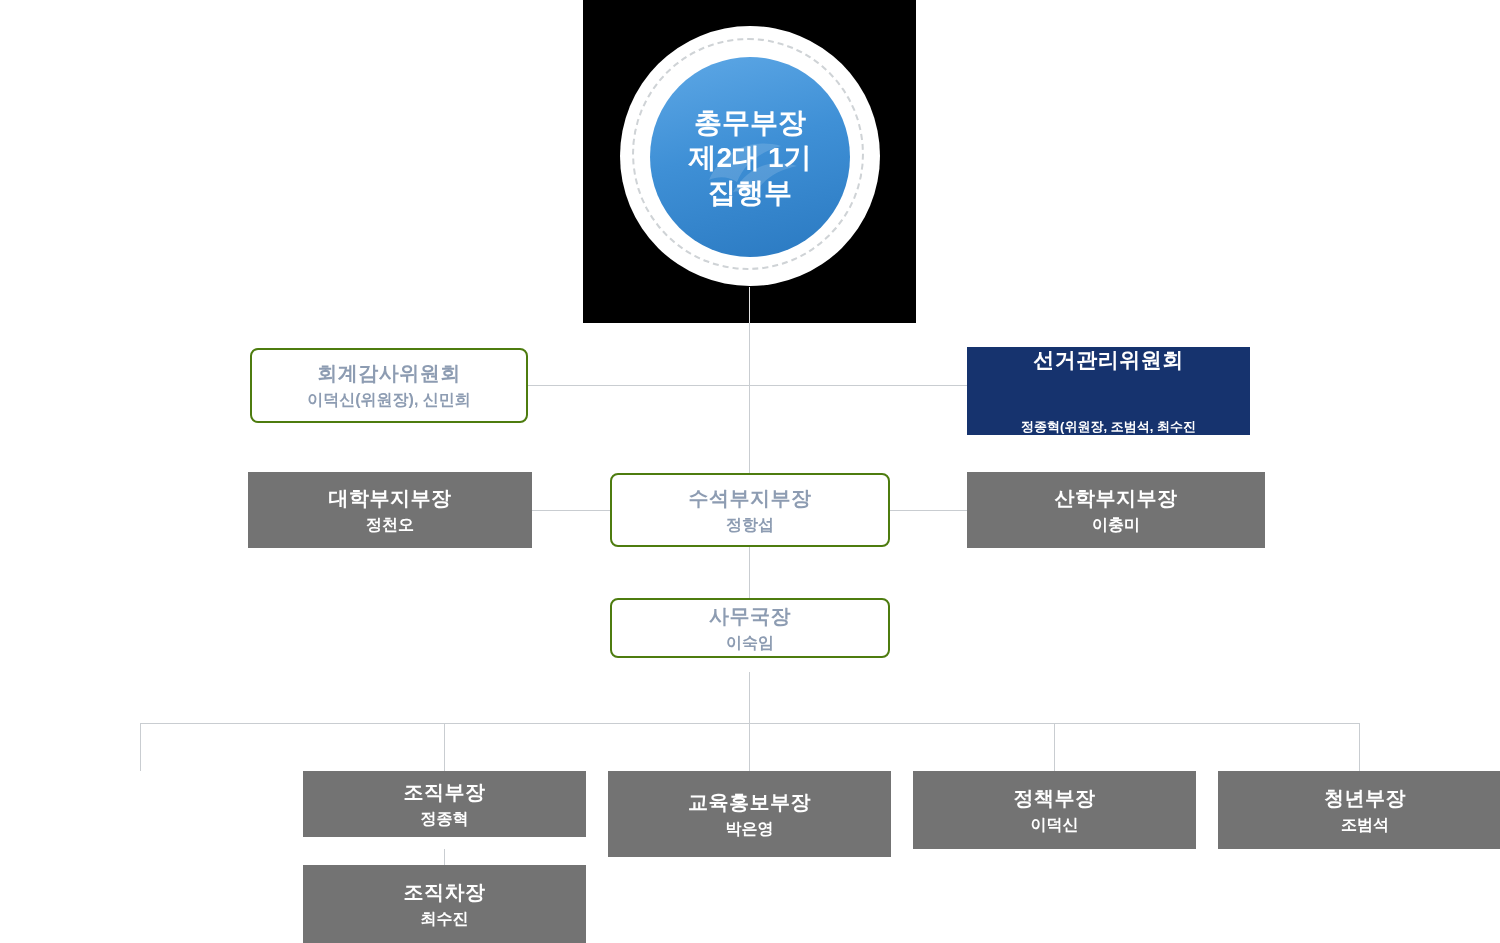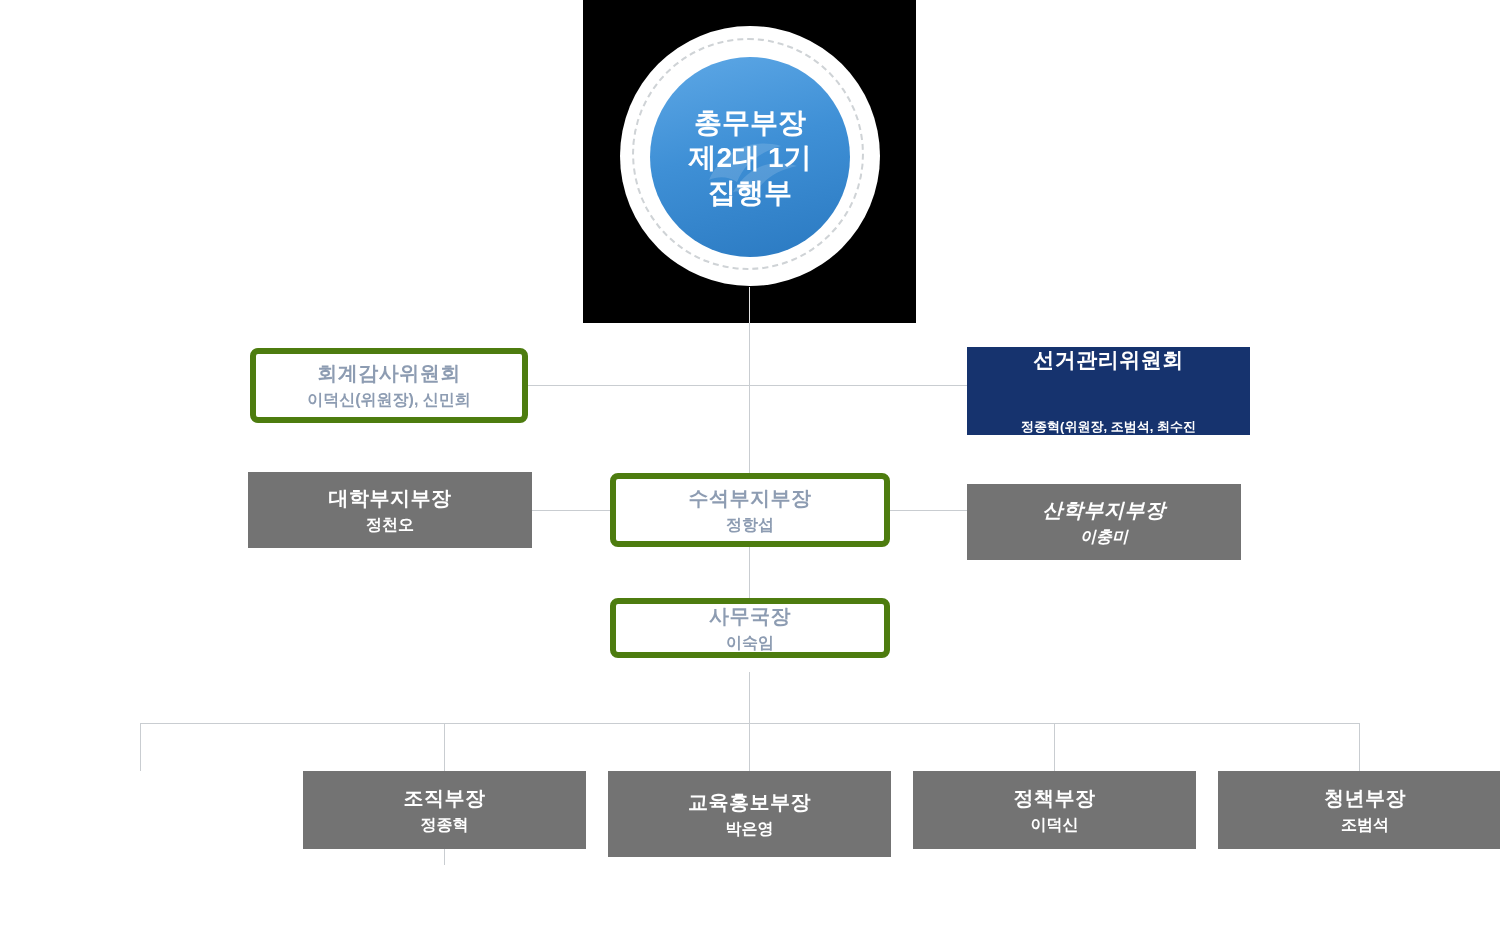--- a/index.html
+++ b/index.html
@@ -29,21 +29,21 @@
 
   
   .box { position:absolute; display:flex; flex-direction:column; justify-content:center; align-items:center;
          text-align:center; box-sizing:border-box; }
   .box .t { font-size:20px; font-weight:bold; letter-spacing:0.5px; line-height:1.2; }
   .box .n { font-size:16px; font-weight:bold; margin-top:5px; line-height:1.2; }
   .teal  { background:#737373; color:#ffffff; }
   .navy  { background:#16336e; color:#ffffff; }
   .navy .t { font-size:21px; }
   .navy .n { font-size:13px; margin-top:3px; }
-  .frame { background:#ffffff; border:6px solid #4d7c0f; border-radius:8px; color:#8d9cb2; }
+  .frame { background:#ffffff; border:2px solid #4d7c0f; border-radius:8px; color:#8d9cb2; }
 </style>
 </head>
 <body>
 
 <div class="stage">
 
   <div class="hero-square"></div>
 
   <div class="line v onblack" style="left:749px;top:287px;height:36px;"></div>
   <div class="line v" style="left:749px;top:323px;height:150px;"></div>
@@ -83,41 +83,45 @@
   </div>
 
   <div class="box teal" style="left:248px;top:472px;width:284px;height:76px;">
     <div class="t">대학부지부장</div>
     <div class="n">정천오</div>
   </div>
   <div class="box frame" style="left:610px;top:473px;width:280px;height:74px;">
     <div class="t">수석부지부장</div>
     <div class="n">정항섭</div>
   </div>
-  <div class="box teal" style="left:967px;top:484px;width:274px;height:76px;font-style:italic;">
+  <div class="box teal" style="left:967px;top:472px;width:298px;height:76px;">
     <div class="t">산학부지부장</div>
     <div class="n">이충미</div>
   </div>
 
   <div class="box frame" style="left:610px;top:598px;width:280px;height:60px;">
     <div class="t">사무국장</div>
     <div class="n">이숙임</div>
   </div>
 
-  <div class="box teal" style="left:303px;top:771px;width:283px;height:78px;">
+  <div class="box teal" style="left:303px;top:771px;width:283px;height:66px;">
     <div class="t">조직부장</div>
     <div class="n">정종혁</div>
   </div>
   <div class="box teal" style="left:608px;top:771px;width:283px;height:86px;">
     <div class="t">교육홍보부장</div>
     <div class="n">박은영</div>
   </div>
   <div class="box teal" style="left:913px;top:771px;width:283px;height:78px;">
     <div class="t">정책부장</div>
     <div class="n">이덕신</div>
   </div>
   <div class="box teal" style="left:1218px;top:771px;width:294px;height:78px;">
     <div class="t">청년부장</div>
     <div class="n">조범석</div>
   </div>
 
+  <div class="box teal" style="left:303px;top:865px;width:283px;height:78px;">
+    <div class="t">조직차장</div>
+    <div class="n">최수진</div>
+  </div>
 
 </div>
 
 </body></html>

